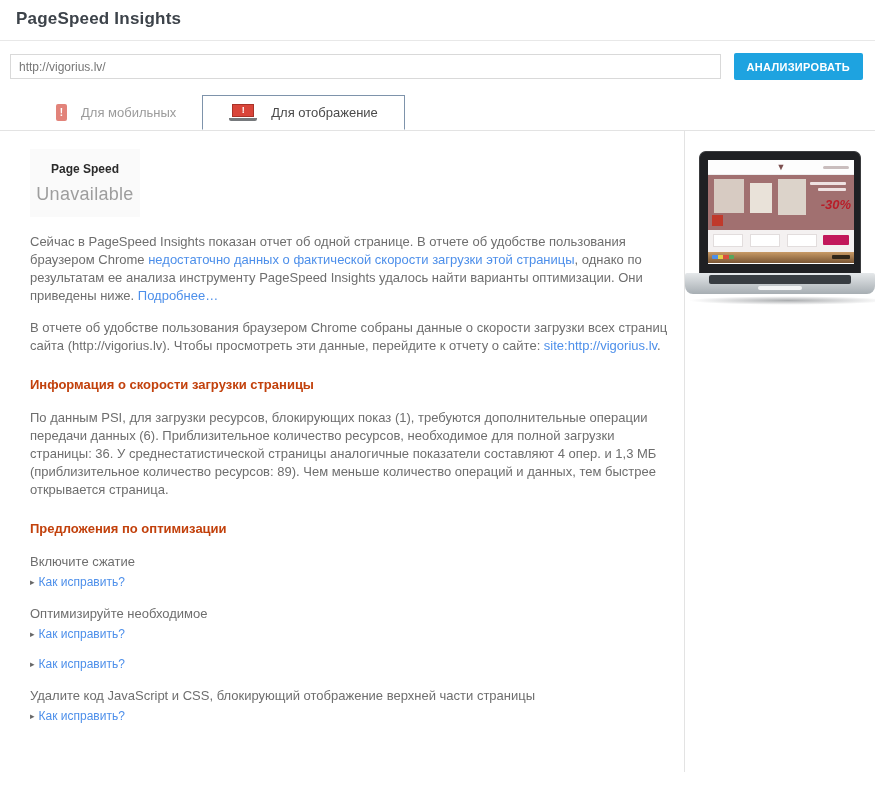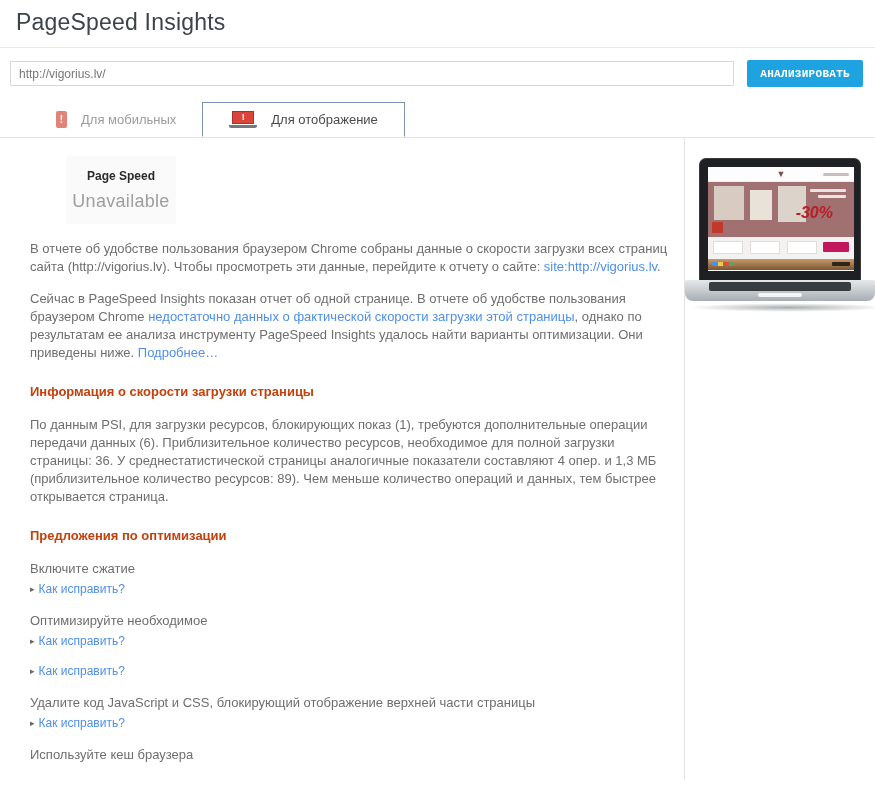--- a/index.html
+++ b/index.html
@@ -1,30 +1,30 @@
 <!DOCTYPE html>
 <html><head>
 <meta charset="utf-8">
 <style>
   * { margin:0; padding:0; box-sizing:border-box; }
   html,body { width:875px; height:798px; overflow:hidden; background:#fff;
               font-family:"Liberation Sans", sans-serif; color:#6e6e6e; }
 
   
   .app-header { padding:9px 16px 11px 16px; }
-  .app-title { font-size:23px; font-weight:400; color:#3d434a; letter-spacing:.2px; }
+  .app-title { font-size:17px; font-weight:700; color:#3d434a; letter-spacing:.2px; }
   .rule { border:none; border-top:1px solid #e8e8e8; }
 
   
   .url-row { display:flex; align-items:center; padding:12px 12px 0 10px; gap:13px; }
   .url-input { flex:1; height:25px; border:1px solid #d9d9d9; padding:4px 8px;
                font-size:12px; color:#777; font-family:"Liberation Sans", sans-serif; outline:none; }
   .analyze-btn { height:27px; padding:0 13px; background:#1ea3e0; color:#fff; border:none;
                  font-size:11px; font-weight:bold; letter-spacing:.3px; border-radius:2px;
-                 font-family:Liberation Mono, monospace; cursor:pointer; }
+                 font-family:Liberation Sans, sans-serif; cursor:pointer; }
 
   
   .tabs-strip { margin-top:15px; padding-left:30px; border-bottom:1px solid #e3e3e3; display:flex; }
   .tab { display:flex; align-items:center; gap:14px; height:35px; padding:0 26px;
          font-size:13px; color:#9b9b9b; cursor:pointer; }
   .tab.active { background:#fff; border:1px solid #7e93ab; border-bottom:1px solid #fff;
                 margin-bottom:-1px; color:#4a4a4a; }
 
   .phone-ico { width:11px; height:17px; background:#e2837a; border-radius:2px;
                display:flex; align-items:center; justify-content:center;
@@ -34,21 +34,21 @@
                      display:flex; align-items:center; justify-content:center;
                      color:#fff; font-size:9px; font-weight:bold; line-height:1; }
   .laptop-ico .bs { width:28px; height:3px; background:#76797c; border-radius:0 0 2px 2px; margin-top:1px; }
 
   
   .content { display:flex; align-items:stretch; min-height:641px; }
   .main-col { width:686px; padding:18px 10px 0 30px; }
   .side-col { flex:1; border-left:1px solid #e3e3e3; }
 
   
-  .scores { display:flex; gap:0; margin-bottom:16px;margin-left:36px; }
+  .scores { display:flex; gap:0; margin-bottom:16px; }
   .score-card { width:110px; background:#fafafa; text-align:center; padding:13px 6px 12px; }
   .score-label { font-size:12px; font-weight:bold; color:#2b2b2b; margin-bottom:8px; }
   .score-value { font-size:18px; color:#9e9e9e; letter-spacing:.3px; }
   .score-value.red { color:#e05a4e; }
   .score-frac { margin-top:8px; font-size:11px; color:#9e9e9e; }
   .score-frac b { color:#d8544a; }
 
   
   p.body { font-size:13px; line-height:18px; color:#6e6e6e; max-width:651px; margin-bottom:14px; }
   a.lnk { color:#4d8fea; text-decoration:none; cursor:pointer; }
@@ -68,22 +68,22 @@
   .pv-logo { position:absolute; left:50%; top:3px; transform:translateX(-50%);
              color:#7c4f4f; font-size:9px; line-height:1; }
   .pv-dots { position:absolute; right:5px; top:6px; width:26px; height:3px; background:#c9bdbd; border-radius:2px; }
   .pv-banner { height:55px; background:#a17070; position:relative; }
   .pv-img1 { position:absolute; left:6px; top:4px; width:30px; height:34px; background:#d7cbc2; }
   .pv-img2 { position:absolute; left:42px; top:8px; width:22px; height:30px; background:#e9e2d9; }
   .pv-img3 { position:absolute; left:70px; top:4px; width:28px; height:36px; background:#dcd3ca; }
   .pv-red { position:absolute; left:4px; top:40px; width:11px; height:11px; background:#c0392b; }
   .pv-bar1 { position:absolute; right:8px; top:7px; width:36px; height:3px; background:#efe2e2; border-radius:1px; }
   .pv-bar2 { position:absolute; right:8px; top:13px; width:28px; height:3px; background:#efe2e2; border-radius:1px; }
-  .pv-disc { position:absolute; right:21px; top:22px; color:#b91d28; font-weight:bold;
-             font-style:italic; font-size:16px; }
+  .pv-disc { position:absolute; right:3px; top:22px; color:#b91d28; font-weight:bold;
+             font-style:italic; font-size:13px; }
   .pv-row { height:22px; background:#f4f1f1; position:relative; }
   .pv-card { position:absolute; top:4px; width:30px; height:13px; background:#fff; border:1px solid #e2dddd; }
   .pv-btn { position:absolute; right:5px; top:5px; width:26px; height:10px; background:#c2185b; border-radius:1px; }
   .pv-task { height:11px; background:linear-gradient(#c89a66,#7a5634); position:relative; }
   .pv-tdots { position:absolute; left:4px; top:3px; width:22px; height:4px;
               background:linear-gradient(90deg,#4d8fea 0 25%,#e3d148 25% 50%,#d94f3d 50% 75%,#58a55c 75%); border-radius:1px; }
   .pv-tray { position:absolute; right:4px; top:3px; width:18px; height:4px; background:#2f2518; border-radius:1px; }
   .lap-base { width:190px; height:21px; background:linear-gradient(#e5e8ea,#a7aeb3);
               border-radius:2px 2px 8px 8px; position:relative; }
   .lap-kb { position:absolute; left:24px; right:24px; top:2px; height:9px; background:#383d42; border-radius:2px; }
@@ -122,23 +122,23 @@
 <div class="content">
   <div class="main-col">
 
     <div class="scores">
       <div class="score-card">
         <div class="score-label">Page Speed</div>
         <div class="score-value">Unavailable</div>
       </div>
     </div>
 
+    <p class="body"><span>Сейчас в PageSpeed Insights показан отчет об одной странице. В отчете об удобстве пользования браузером Chrome </span><a class="lnk">недостаточно данных о фактической скорости загрузки этой страницы</a><span>, однако по результатам ее анализа инструменту PageSpeed Insights удалось найти варианты оптимизации. Они приведены ниже. </span><a class="lnk">Подробнее…</a></p>
+
     <p class="body"><span>В отчете об удобстве пользования браузером Chrome собраны данные о скорости загрузки всех страниц сайта (http://vigorius.lv). Чтобы просмотреть эти данные, перейдите к отчету о сайте: </span><a class="lnk">site:http://vigorius.lv</a><span>.</span></p>
-
-    <p class="body"><span>Сейчас в PageSpeed Insights показан отчет об одной странице. В отчете об удобстве пользования браузером Chrome </span><a class="lnk">недостаточно данных о фактической скорости загрузки этой страницы</a><span>, однако по результатам ее анализа инструменту PageSpeed Insights удалось найти варианты оптимизации. Они приведены ниже. </span><a class="lnk">Подробнее…</a></p>
 
     <h3 class="sect">Информация о скорости загрузки страницы</h3>
     <p class="body">По данным PSI, для загрузки ресурсов, блокирующих показ (1), требуются дополнительные операции передачи данных (6). Приблизительное количество ресурсов, необходимое для полной загрузки страницы: 36. У среднестатистической страницы аналогичные показатели составляют 4 опер. и 1,3 МБ (приблизительное количество ресурсов: 89). Чем меньше количество операций и данных, тем быстрее открывается страница.</p>
 
     <h3 class="sect">Предложения по оптимизации</h3>
 
     <div class="sug">
       <div class="sug-title">Включите сжатие</div>
       <div class="fix-row">
         <span class="arrow">▸</span>
@@ -157,24 +157,20 @@
         <span class="arrow">▸</span>
         <a class="lnk">Как исправить?</a>
       </div>
     </div>
     <div class="sug">
       <div class="sug-title">Удалите код JavaScript и CSS, блокирующий отображение верхней части страницы</div>
       <div class="fix-row">
         <span class="arrow">▸</span>
         <a class="lnk">Как исправить?</a>
       </div>
-    </div>
-    <div class="sug">
-      <div class="sug-title">Используйте кеш браузера</div>
-
     </div>
 
   </div>
 
   <div class="side-col">
     <div class="laptop-wrap">
       <div class="lap-screen">
         <div class="pv">
           <div class="pv-top">
             <span class="pv-logo">▼</span>

